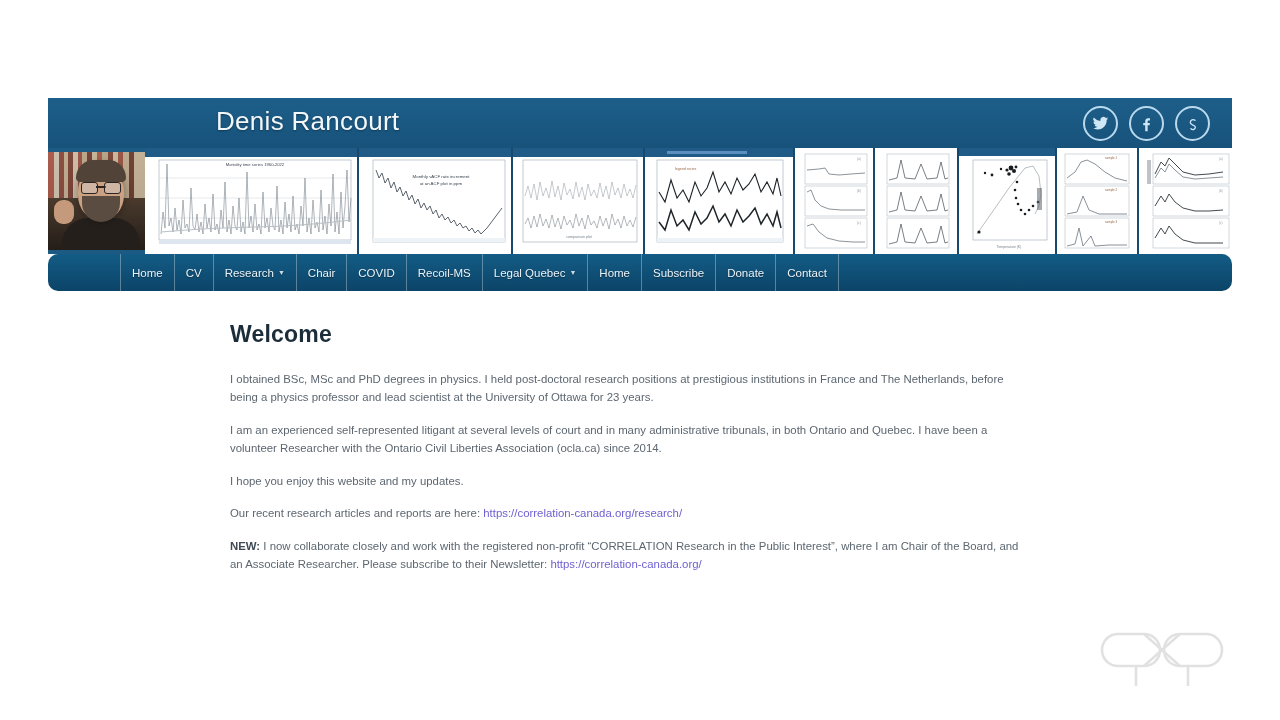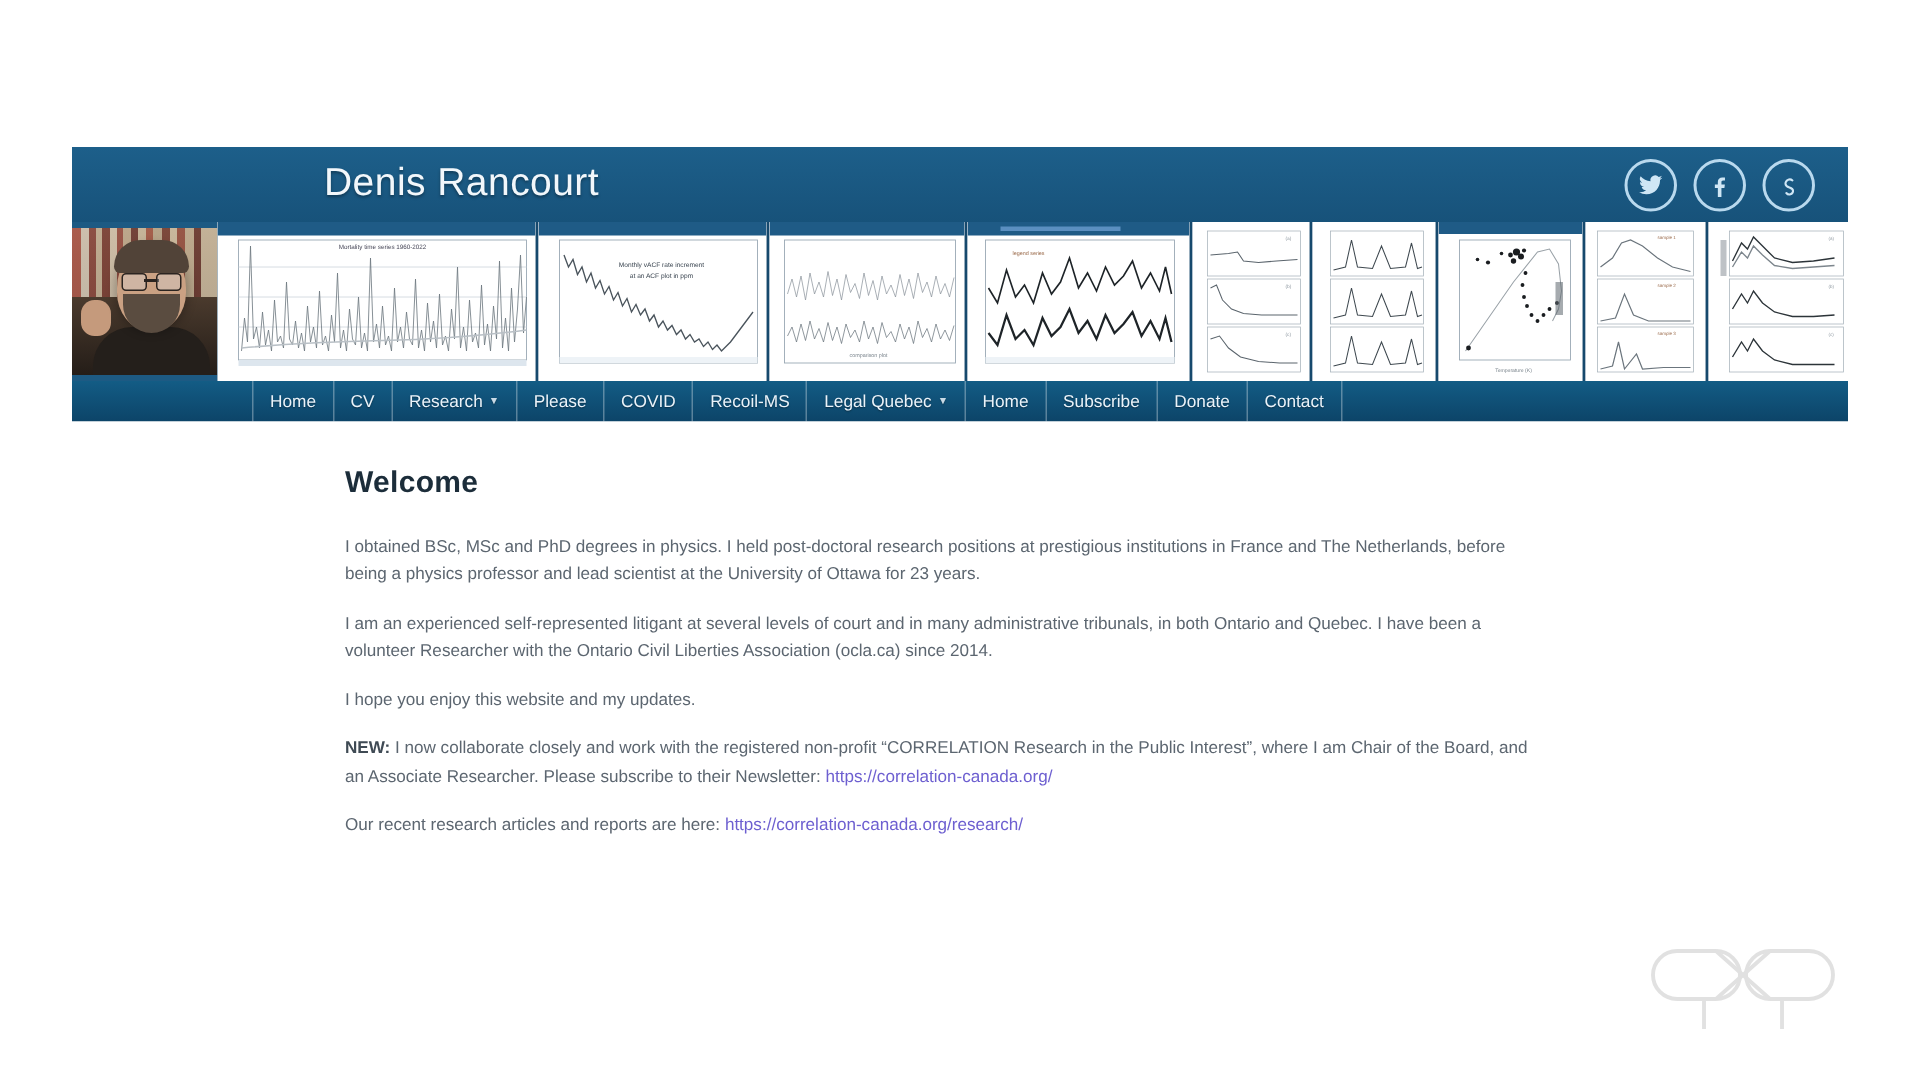--- a/index.html
+++ b/index.html
@@ -70,37 +70,37 @@
   .wc-gl i{position:absolute;top:0;width:15px;height:10px;border:1.6px solid #2b2420;border-radius:3px;background:rgba(220,230,240,.3);}
   .wc-gl i:first-child{left:0;}
   .wc-gl i:last-child{right:0;}
   .wc-gl b{position:absolute;left:15px;top:4px;width:10px;height:1.6px;background:#2b2420;}
   .wc-beard{position:absolute;left:34px;top:44px;width:38px;height:26px;border-radius:0 0 20px 20px;background:#5a4c40;}
   .wc-body{position:absolute;left:14px;top:66px;width:78px;height:40px;border-radius:26px 26px 0 0;background:#241f1b;}
   .wc-hand{position:absolute;left:6px;top:48px;width:20px;height:24px;border-radius:9px;background:#c59a7c;}
 
   
   .nav{
-    height:27px;background:#0e4a6f;
+    height:37px;background:#0e4a6f;
     background:linear-gradient(180deg,#135c85 0%,#0c4468 100%);
-    display:flex;align-items:stretch;padding-left:120px;
+    display:flex;align-items:stretch;padding-left:72px;border-radius:10px;
   }
   .nav-item{
     display:flex;align-items:center;gap:4px;
     padding:0 11px;color:#eaf3fa;font-size:11.5px;
     border-right:1px solid rgba(255,255,255,.32);
     white-space:nowrap;text-shadow:0 1px 1px rgba(0,0,0,.4);
   }
   .nav-item:first-child{border-left:1px solid rgba(255,255,255,.32);}
   .caret{font-size:7px;line-height:1;opacity:.85;}
 
   
   .content{padding:30px 0 0 182px;background:#fff;min-height:430px;}
   h1.welcome{
-    margin:0 0 22px 0;font-size:20px;color:#1c2d3a;font-weight:bold;letter-spacing:.2px;
+    margin:0 0 22px 0;font-size:23px;color:#1c2d3a;font-weight:bold;letter-spacing:.2px;
   }
   p.para{
     margin:0 0 14px 0;font-size:11.4px;line-height:1.62;color:#5c6670;
     max-width:800px;
   }
   p.para b{color:#3f4a54;}
   a.lnk{color:#6d5fd0;text-decoration:none;}
 
   
   .wm{position:absolute;right:48px;bottom:28px;width:140px;height:70px;opacity:.55;}
@@ -315,21 +315,21 @@
         <span>Home</span>
       </div>
       <div class="nav-item">
         <span>CV</span>
       </div>
       <div class="nav-item">
         <span>Research</span>
         <span class="caret">▼</span>
       </div>
       <div class="nav-item">
-        <span>Please</span>
+        <span>Chair</span>
       </div>
       <div class="nav-item">
         <span>COVID</span>
       </div>
       <div class="nav-item">
         <span>Recoil-MS</span>
       </div>
       <div class="nav-item">
         <span>Legal Quebec</span>
         <span class="caret">▼</span>
@@ -349,25 +349,25 @@
     </div>
 
     <div class="content">
       <h1 class="welcome">Welcome</h1>
 
       <p class="para">I obtained BSc, MSc and PhD degrees in physics.  I held post-doctoral research positions at prestigious institutions in France and The Netherlands, before being a physics professor and lead scientist at the University of Ottawa for 23 years.</p>
       <p class="para">I am an experienced self-represented litigant at several levels of court and in many administrative tribunals, in both Ontario and Quebec.  I have been a volunteer Researcher with the Ontario Civil Liberties Association (ocla.ca) since 2014.</p>
       <p class="para">I hope you enjoy this website and my updates.</p>
 
       <p class="para">
+        <span>Our recent research articles and reports are here: </span><a class="lnk" href="#">https://correlation-canada.org/research/</a>
+      </p>
+
+      <p class="para">
         <b>NEW:</b><span> I now collaborate closely and work with the registered non-profit “CORRELATION Research in the Public Interest”, where I am Chair of the Board, and an Associate Researcher. Please subscribe to their Newsletter: </span><a class="lnk" href="#">https://correlation-canada.org/</a>
-      </p>
-
-      <p class="para">
-        <span>Our recent research articles and reports are here: </span><a class="lnk" href="#">https://correlation-canada.org/research/</a>
       </p>
 
     </div>
   </div>
 
   <div class="wm">
     <svg width="140" height="70" viewBox="0 0 140 70" fill="none" stroke="#c9c9c9" stroke-width="2.6" stroke-linejoin="round">
       <path d="M44 64 L44 44 L26 44 A16 16 0 0 1 26 12 L52 12 A16 16 0 0 1 52 44 L44 44"></path>
       <path d="M96 64 L96 44 L114 44 A16 16 0 0 0 114 12 L88 12 A16 16 0 0 0 88 44 L96 44"></path>
       <path d="M52 12 L70 28 L88 12"></path>

